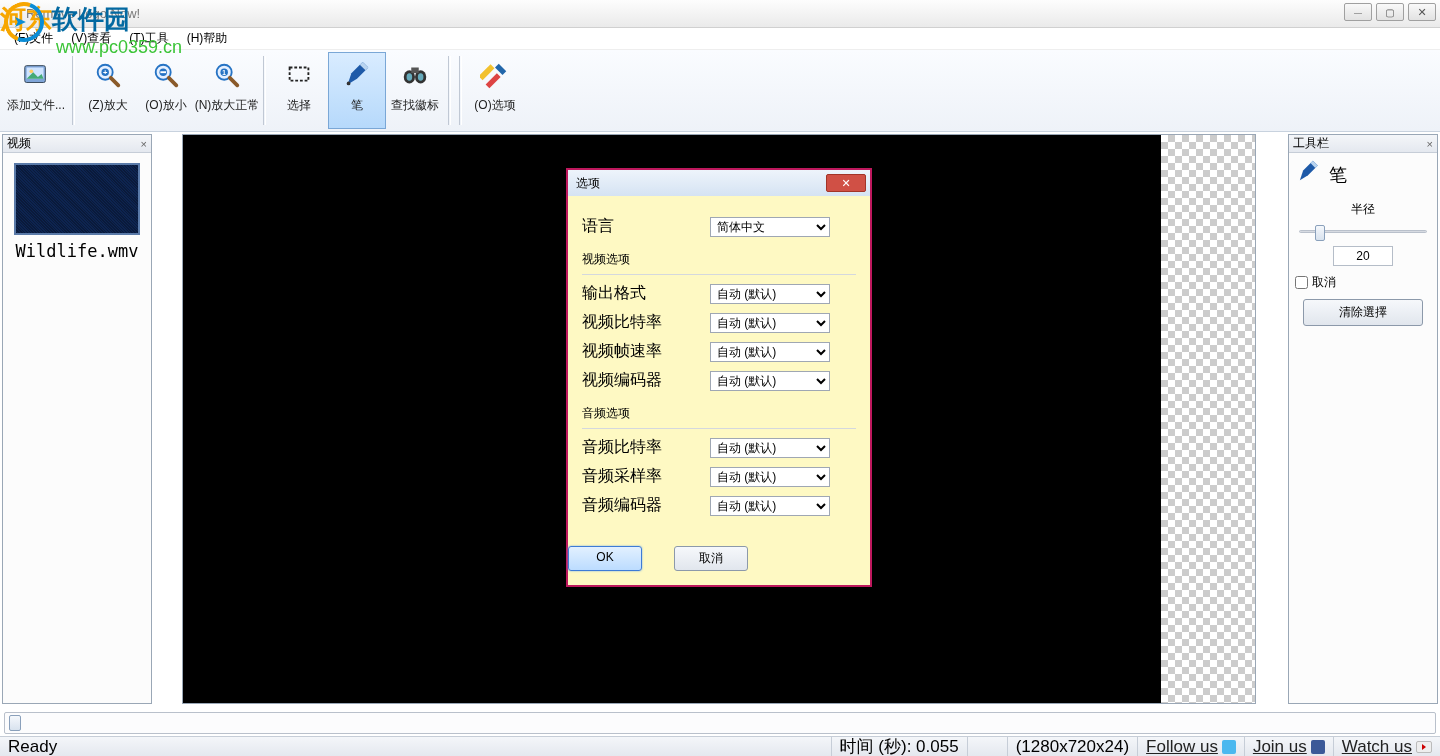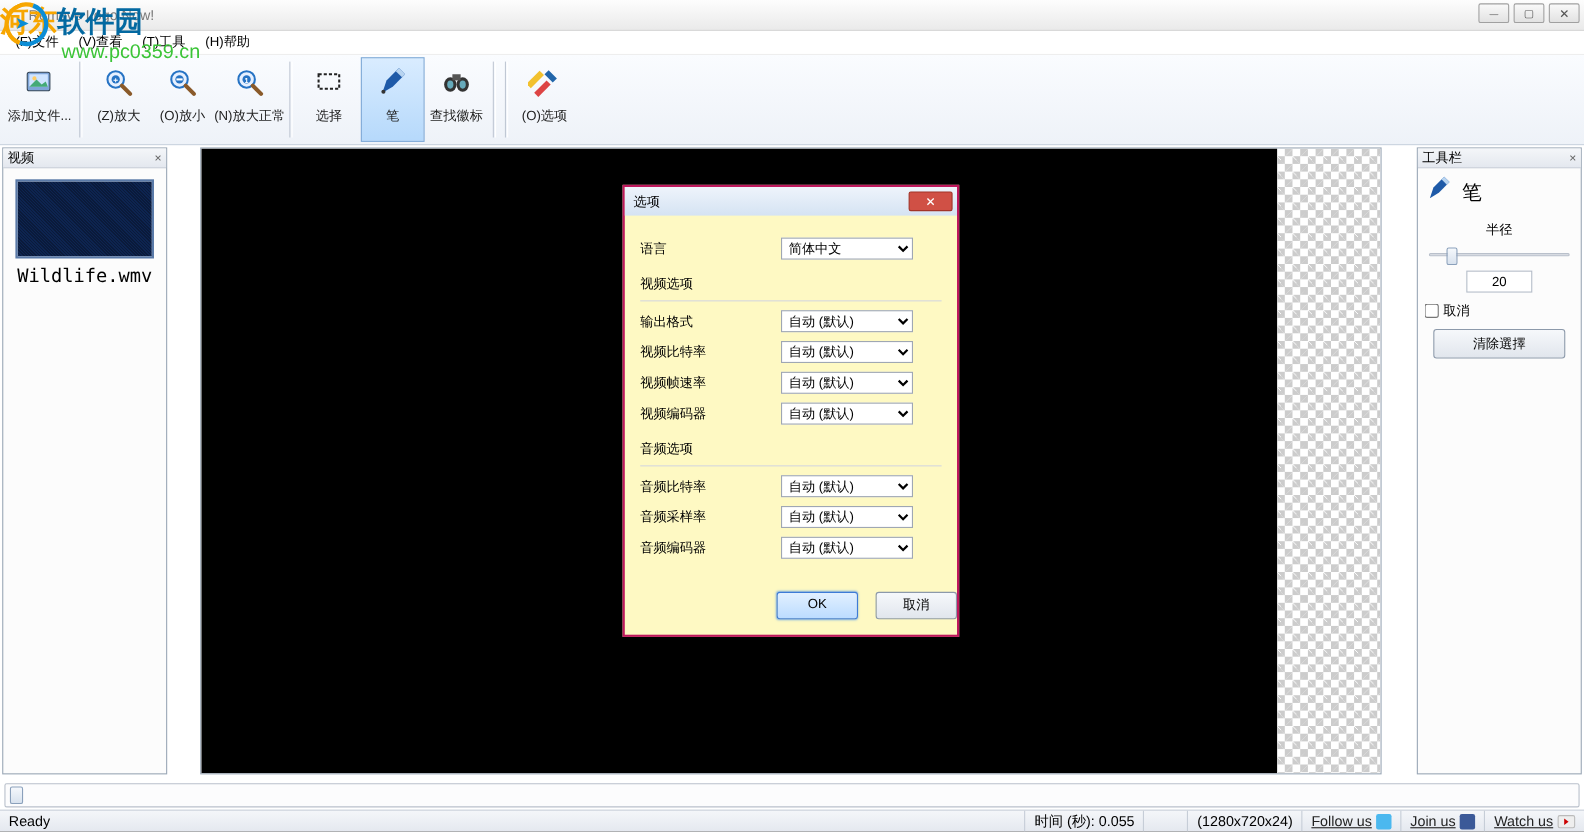--- a/index.html
+++ b/index.html
@@ -65,40 +65,40 @@
 .slider-track .thumb-h{ position:absolute; left:18px; top:3px; width:10px; height:16px; background:linear-gradient(#f5f8fc,#d8e2ee); border:1px solid #8aa0bb; border-radius:2px;}
 .radius-val{ width:60px; border:1px solid #b5bdc8; padding:2px 4px; margin:6px auto; display:block; text-align:center; font-family:inherit; font-size:12px;}
 .chk-row{ display:flex; align-items:center; gap:4px; margin:8px 0;}
 .btn-std{ display:block; width:120px; margin:6px auto; padding:4px 0; border:1px solid #8c99aa; background:linear-gradient(#f6f8fb,#e1e6ed); border-radius:3px; text-align:center; cursor:default; font-size:12px;}
 
 
 .timeline{ position:absolute; left:4px; right:4px; bottom:22px; height:22px; border:1px solid #b9c0cb; background:#fcfcfd; border-radius:2px;}
 .timeline .tl-thumb{ position:absolute; left:4px; top:2px; width:12px; height:16px; background:linear-gradient(#f5f8fc,#d8e2ee); border:1px solid #8aa0bb; border-radius:2px;}
 
 
-.statusbar{ position:absolute; left:0; right:0; bottom:0; height:20px; background:linear-gradient(#f4f6f9,#e4e8ef); border-top:1px solid #c6cdd7; display:flex; align-items:center; font-size:13px;}
+.statusbar{ position:absolute; left:0; right:0; bottom:0; height:20px; background:linear-gradient(#f4f6f9,#e4e8ef); border-top:1px solid #c6cdd7; display:flex; align-items:center; font-size:17px;}
 .statusbar .cell{ padding:0 8px; border-right:1px solid #c6cdd7; height:100%; display:flex; align-items:center;}
 .statusbar .spacer{flex:1;}
 .statusbar .link{ text-decoration:underline; color:#222; cursor:default;}
 .statusbar .ico-tw{ width:14px; height:14px; background:#4bb8ef; border-radius:2px; display:inline-block; margin-left:4px;}
 .statusbar .ico-fb{ width:14px; height:14px; background:#3b5998; border-radius:2px; display:inline-block; margin-left:4px;}
 .statusbar .ico-yt{ width:16px; height:12px; background:#eee; border:1px solid #bbb; border-radius:2px; display:inline-block; margin-left:4px; position:relative;}
 .statusbar .ico-yt::after{content:""; position:absolute; left:5px; top:2px; border-left:4px solid #c00; border-top:3px solid transparent; border-bottom:3px solid transparent;}
 
 
 .dialog{ position:absolute; left:566px; top:168px; width:306px; background:#fef9c3; border:2px solid #be185d; box-shadow:2px 2px 10px rgba(0,0,0,.3); z-index:20;}
 .dialog .dlg-title{ height:26px; background:linear-gradient(#eef4fb,#d5e3f3); display:flex; align-items:center; justify-content:space-between; padding:0 4px 0 8px; font-size:12px;}
 .dialog .dlg-close{ width:40px; height:18px; background:#d05045; border:1px solid #a23428; border-radius:2px; display:flex; align-items:center; justify-content:center; color:#fff; font-size:11px; cursor:default;}
 .dialog .dlg-body{ padding:12px 14px 10px;}
 .dialog .row{ display:flex; align-items:center; margin:8px 0;}
-.dialog .row .rl{ width:128px; font-size:12px;}
+.dialog .row .rl{ width:128px; font-size:16px;}
 .dialog select{ width:120px; font-size:12px; border:1px solid #9fa7b3; padding:1px 2px; background:#fff;}
 .dialog .section-hd{ font-size:12px; margin:14px 0 6px;}
 .dialog hr{ border:none; border-top:1px solid #d4d8de; margin:2px 0 6px;}
-.dialog .dlg-buttons{ display:flex; justify-content:flex-end; gap:16px; padding:12px 0 14px;}
+.dialog .dlg-buttons{ display:flex; justify-content:flex-start; gap:32px; padding:12px 0 14px;}
 .dialog .dlg-btn{ width:74px; padding:3px 0; border:1px solid #8c99aa; background:linear-gradient(#f6f8fb,#e1e6ed); border-radius:3px; text-align:center; cursor:default; font-size:12px;}
 .dialog .dlg-btn.primary{ border:1px solid #3d7bd6; background:linear-gradient(#e2f0ff,#bcdcff); box-shadow:0 0 2px #6fa8e8;}
 
 
 .ico svg{width:30px;height:30px;}
 </style>
 </head>
 <body>
 
 <div class="watermark">

